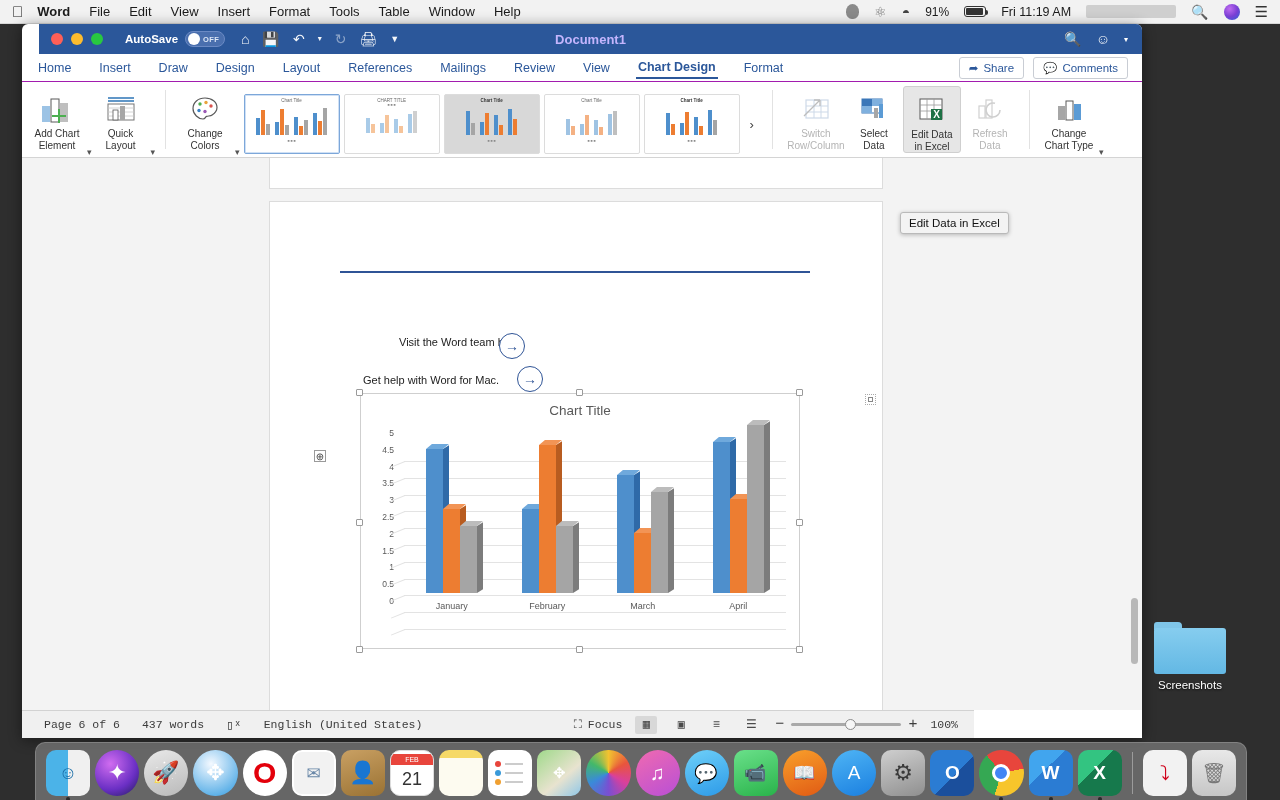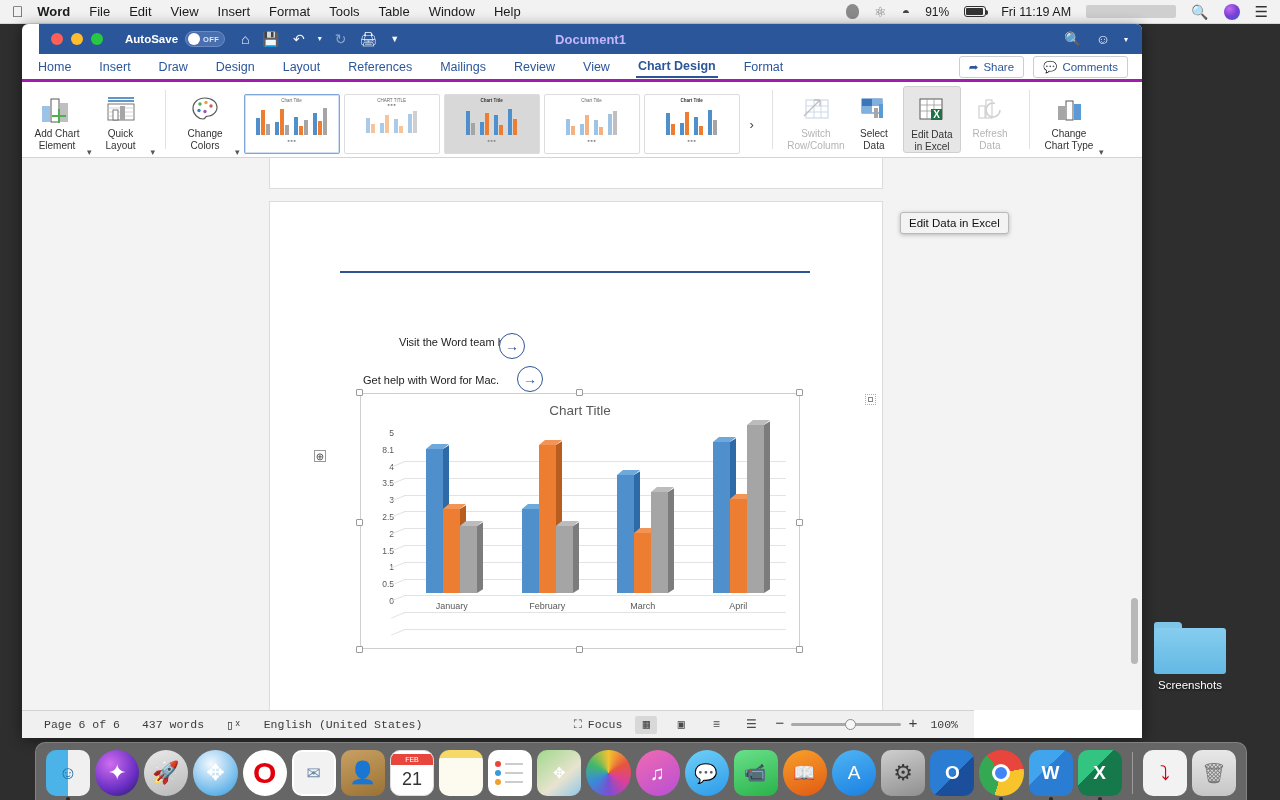--- a/index.html
+++ b/index.html
@@ -64,21 +64,21 @@
   .doctitle {
     position: absolute; left: 0; right: 0; text-align: center;
     color: #c4b5fd; font-size: 13px; font-weight: bold; pointer-events: none;
   }
   .tb-right { margin-left: auto; display: flex; align-items: center; gap: 14px; margin-right: 14px; color: #fff; }
 
   
   .ribtabs {
     height: 28px; background: #fff; display: flex; align-items: center;
     font-size: 12.5px; color: #2b579a; padding: 0 14px;
-    border-bottom: 3px solid #a21caf;
+    border-bottom: 1px solid #a21caf;
   }
   .ribtab { margin-right: 24px; padding: 3px 2px; white-space: nowrap; }
   .ribtab.active { font-weight: bold; border-bottom: 2px solid #2b579a; }
   .rt-right { margin-left: auto; display: flex; gap: 9px; }
   .btn-out {
     border: 1px solid #c9cdd4; border-radius: 3px; padding: 3px 9px;
     font-size: 11.5px; color: #2b579a; display: flex; align-items: center; gap: 5px;
     background: #fff;
   }
 
@@ -594,21 +594,21 @@
       <div class="para" style="left:341px;top:216px;">Get help with Word for Mac.</div>
       <div class="arrow-circ" style="left:495px;top:208px;">→</div>
 
       <div class="chart-obj" style="left:338px;top:235px;">
         <div class="chart-frame"></div>
 
         <div class="chart-title">Chart Title</div>
 
         <div class="ylabels">
           <span class="ytick" style="top:0px;">5</span>
-          <span class="ytick" style="top:16.8px;">8.1</span>
+          <span class="ytick" style="top:16.8px;">4.5</span>
           <span class="ytick" style="top:33.6px;">4</span>
           <span class="ytick" style="top:50.4px;">3.5</span>
           <span class="ytick" style="top:67.2px;">3</span>
           <span class="ytick" style="top:84px;">2.5</span>
           <span class="ytick" style="top:100.8px;">2</span>
           <span class="ytick" style="top:117.6px;">1.5</span>
           <span class="ytick" style="top:134.4px;">1</span>
           <span class="ytick" style="top:151.2px;">0.5</span>
           <span class="ytick" style="top:168px;">0</span>
         </div>

